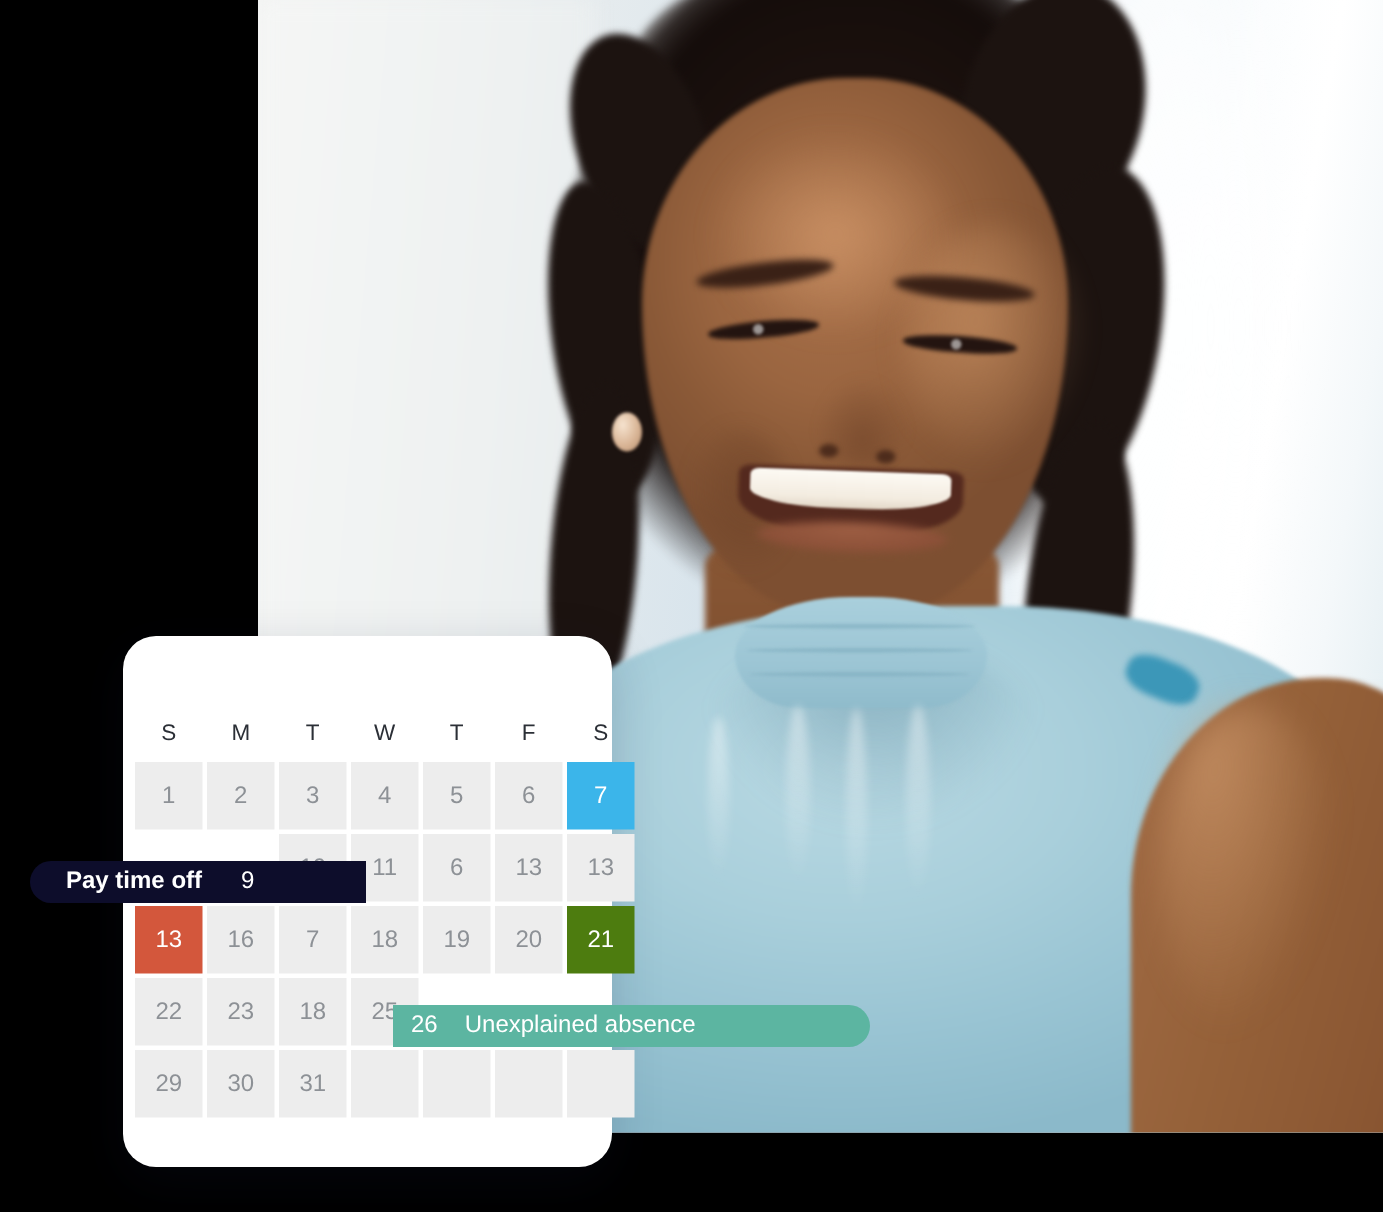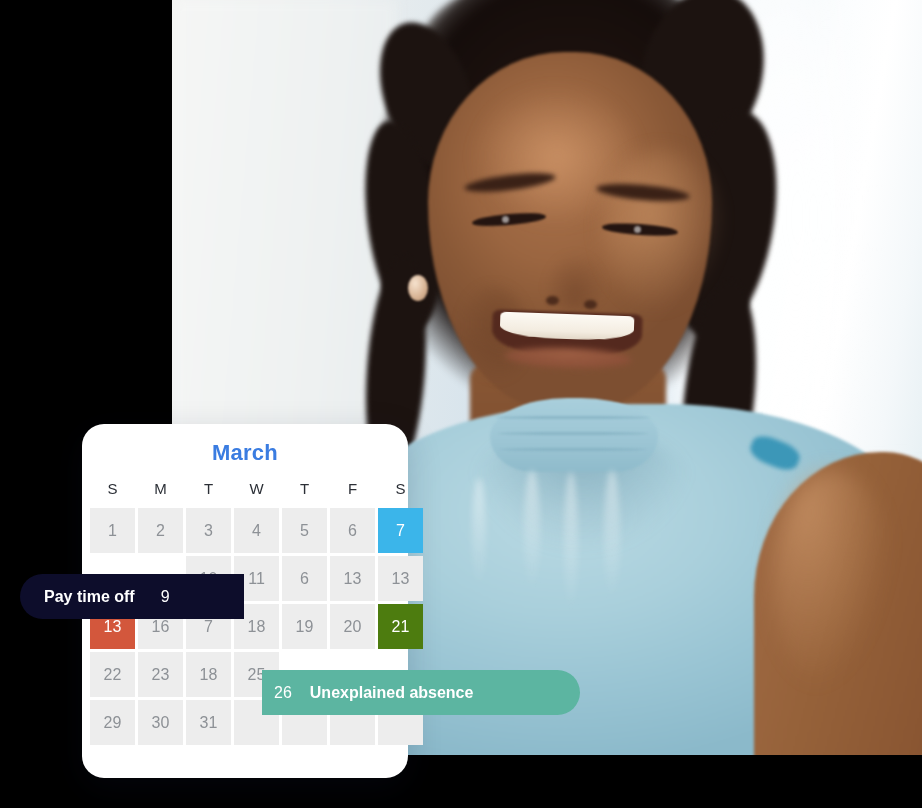--- a/index.html
+++ b/index.html
@@ -317,21 +317,21 @@
   .cell.blue  { background: #3bb5ea; color: #ffffff; }
   .cell.red   { background: #d3573c; color: #ffffff; }
   .cell.amber { background: #4d7c0f; color: #ffffff; }
   .cell.onpill { background: transparent; color: transparent; }
 
   
   .pill {
     position: absolute;
     display: flex;
     align-items: center;
-    height: 45px;
+    height: 28px;
     font-size: 16px;
     font-weight: 700;
     color: #ffffff;
     white-space: nowrap;
   }
   .pill-pto {
     left: -62px;
     top: 150px;
     width: 224px;
     background: #0d0d2b;
@@ -348,21 +348,21 @@
     left: 180px;
     top: 246px;
     width: 318px;
     background: #5cb5a1;
     border-radius: 0 23px 23px 0;
     padding-left: 12px;
     box-sizing: border-box;
     gap: 18px;
   }
   .pill-abs .pill-day { font-weight: 400; }
-  .pill-abs .pill-label { font-weight: 700; }
+  .pill-abs .pill-label { font-weight: 400; }
 </style>
 </head>
 <body>
 
 <div id="stage">
 
   <div class="photo" aria-label="Smiling young woman with braided hair wearing a light blue sleeveless top in a bright office">
     <div class="ph-wall"></div>
     <div class="ph-leftwall"></div>
     <div class="ph-windowglow"></div>
@@ -405,21 +405,20 @@
     <div class="pleat" style="left:352px; top:470px; width:16px; height:120px;"></div>
     <div class="pleat" style="left:392px; top:472px; width:14px; height:140px;"></div>
     <div class="pleat" style="left:432px; top:470px; width:16px; height:130px;"></div>
     <div class="pleat" style="left:300px; top:478px; width:14px; height:110px;"></div>
     <div class="strap"></div>
     <div class="arm"></div>
     <div class="arm-hi"></div>
   </div>
 
   <div class="card">
-    <div class="card-title">March</div>
 
     <div class="cal">
       <div class="cal-head" id="cal-head">
           <div>S</div>
           <div>M</div>
           <div>T</div>
           <div>W</div>
           <div>T</div>
           <div>F</div>
           <div>S</div>

